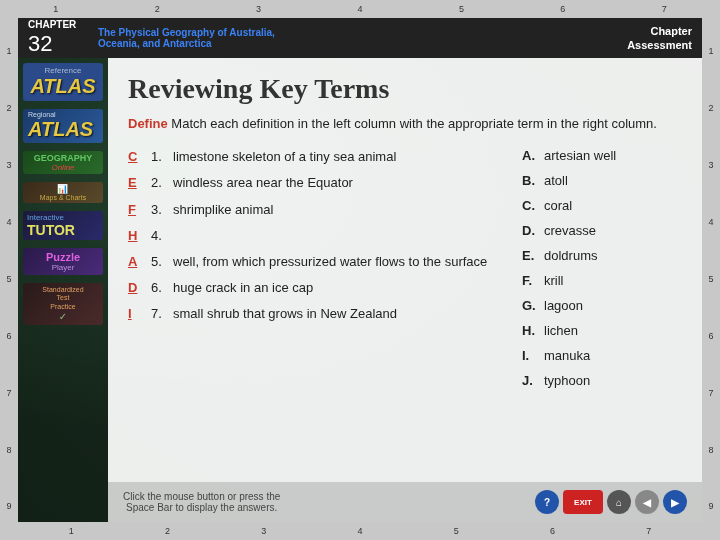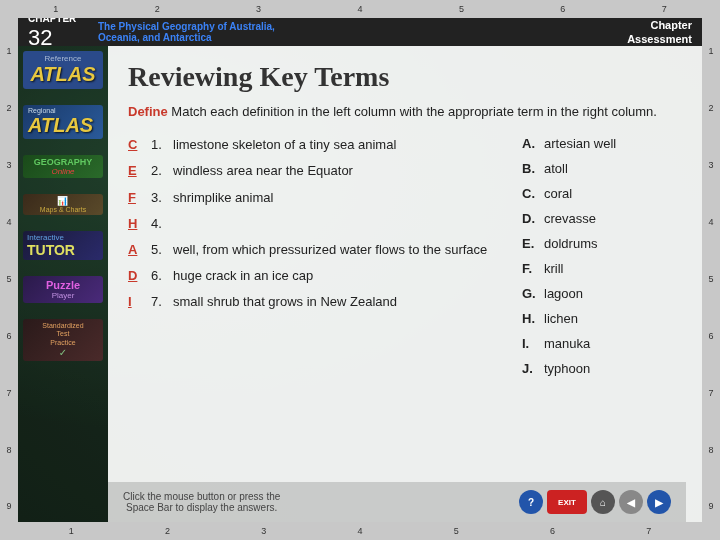--- a/index.html
+++ b/index.html
@@ -94,21 +94,21 @@
       position: absolute;
       top: 18px; left: 18px; right: 18px; bottom: 18px;
       display: flex;
       flex-direction: column;
       z-index: 5;
     }
 
     
     .header-bar {
       background: #222;
-      height: 28px;
+      height: 40px;
       display: flex;
       align-items: center;
       justify-content: space-between;
       padding: 0 10px;
     }
     .chapter-label {
       color: white;
       font-size: 10px;
       font-weight: bold;
       text-align: center;
@@ -142,21 +142,21 @@
       overflow: hidden;
     }
 
     
     .sidebar {
       width: 90px;
       background: rgba(0,0,0,0.3);
       display: flex;
       flex-direction: column;
       padding: 5px;
-      gap: 16px;
+      gap: 8px;
       flex-shrink: 0;
     }
     .sidebar-item {
       border-radius: 3px;
       cursor: pointer;
       overflow: hidden;
     }
     .sidebar-ref {
       background: #2a4a8a;
       padding: 3px;
@@ -319,21 +319,21 @@
       min-width: 22px;
       font-weight: bold;
       color: #222;
     }
     .right-term {
       color: #222;
     }
 
     .bottom-bar {
       position: absolute;
-      bottom: 0; left: 0; right: 16px;
+      bottom: 0; left: 0; right: 0;
       height: 40px;
       background: rgba(0,0,0,0.15);
       display: flex;
       align-items: center;
       justify-content: space-between;
       padding: 0 15px;
     }
     .click-instruction {
       font-size: 10px;
       color: #444;

